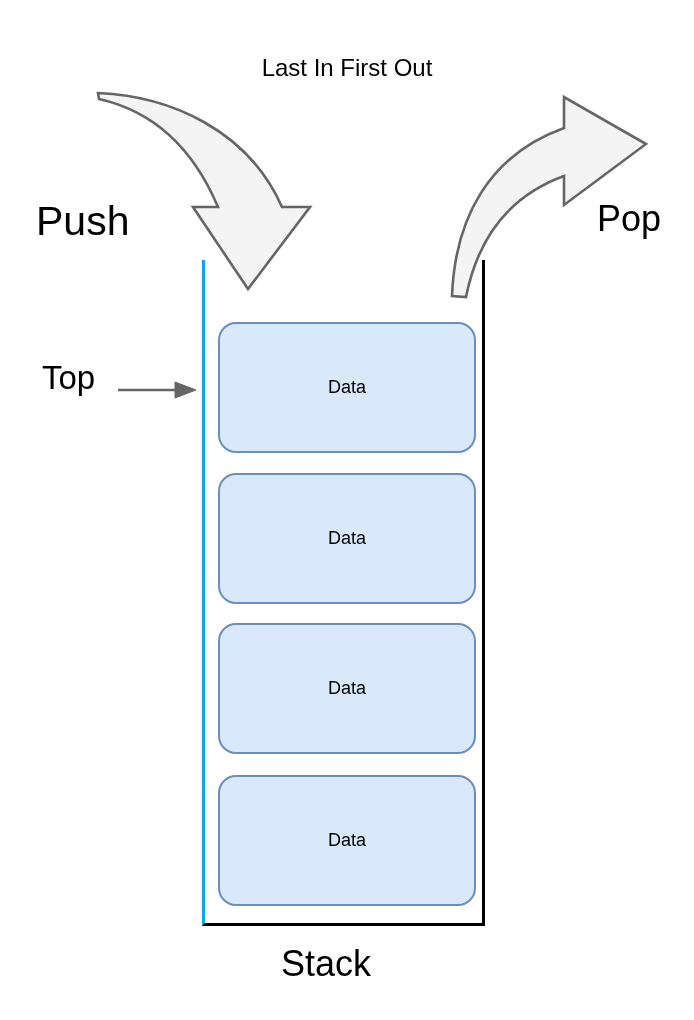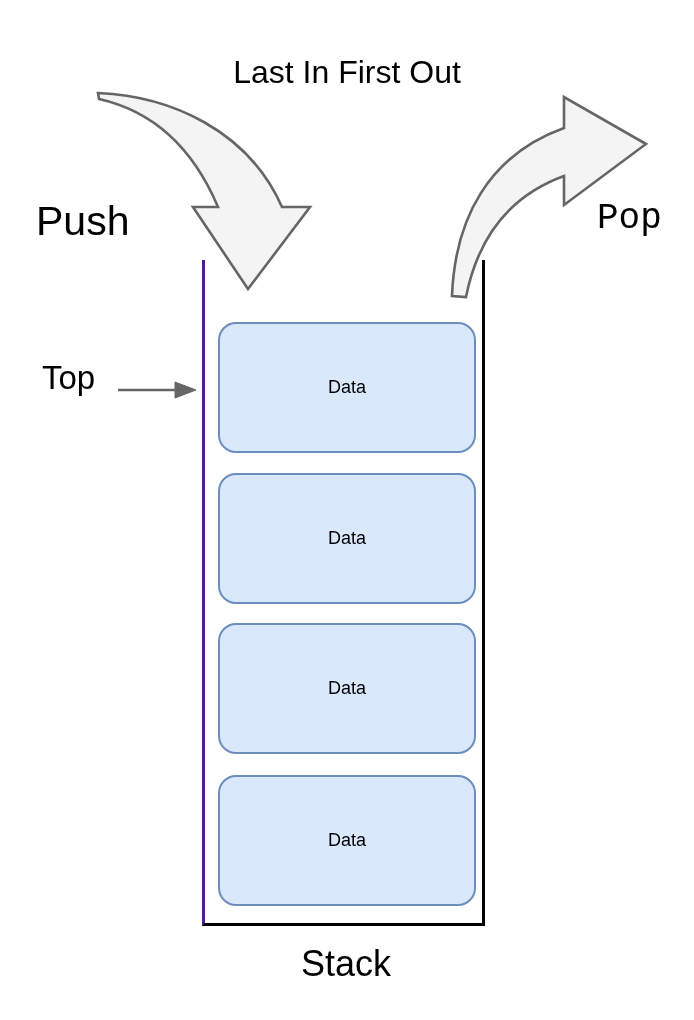--- a/index.html
+++ b/index.html
@@ -31,60 +31,58 @@
     font-family: "Liberation Sans", sans-serif;
     font-weight: 400;
     line-height: 1;
   }
 
   #title-liforder {
     left: 0;
     top: 56px;
     width: 694px;
     text-align: center;
-    font-size: 32px;
+    font-size: 24px;
   }
 
   #label-push {
     left: 36px;
     top: 201px;
     font-size: 41px;
   }
 
   #label-pop {
     left: 597px;
     top: 201px;
     font-size: 36px;
-    font-family: Liberation Mono, monospace;
   }
 
   #label-top {
     left: 42px;
     top: 361px;
     font-size: 33px;
   }
 
   #label-stack {
     left: 0;
     top: 946px;
     width: 652px;
     text-align: center;
     font-size: 36px;
-    margin-left: 20px;
   }
 
   
   #stack-container {
     position: absolute;
     left: 202px;
     top: 260px;
     width: 283px;
     height: 666px;
     box-sizing: border-box;
-    border-left: 3px solid #4c1d95;
+    border-left: 3px solid #0ea5e9;
     border-right: 3px solid #000000;
     border-bottom: 3px solid #000000;
     border-top: none;
     background: transparent;
   }
 
   .data-box {
     position: absolute;
     left: 13px;
     width: 258px;

